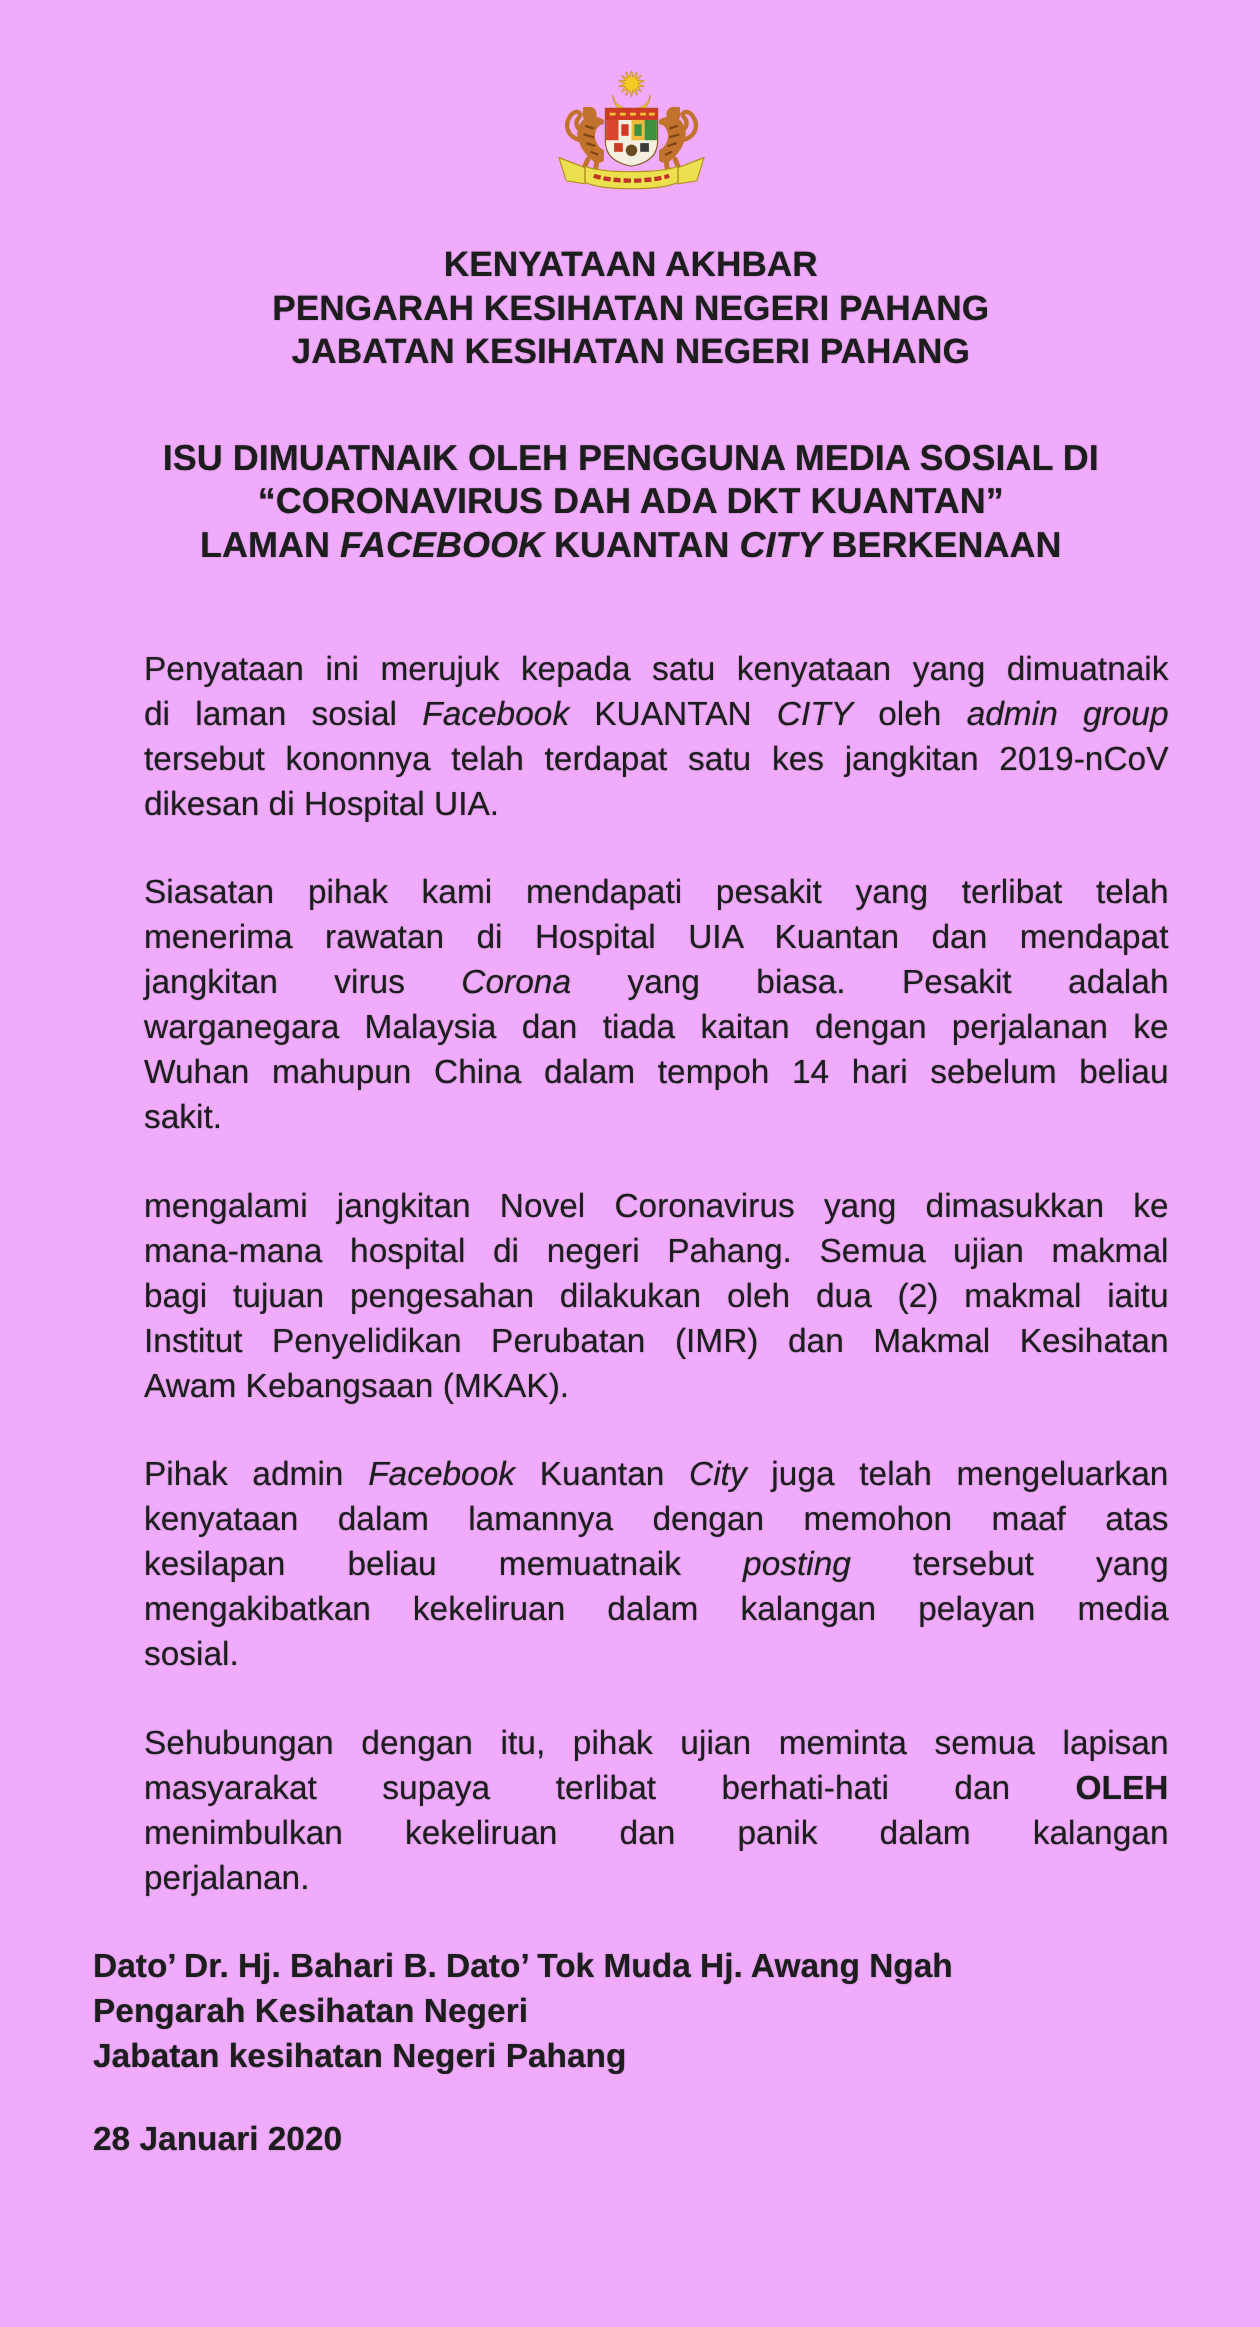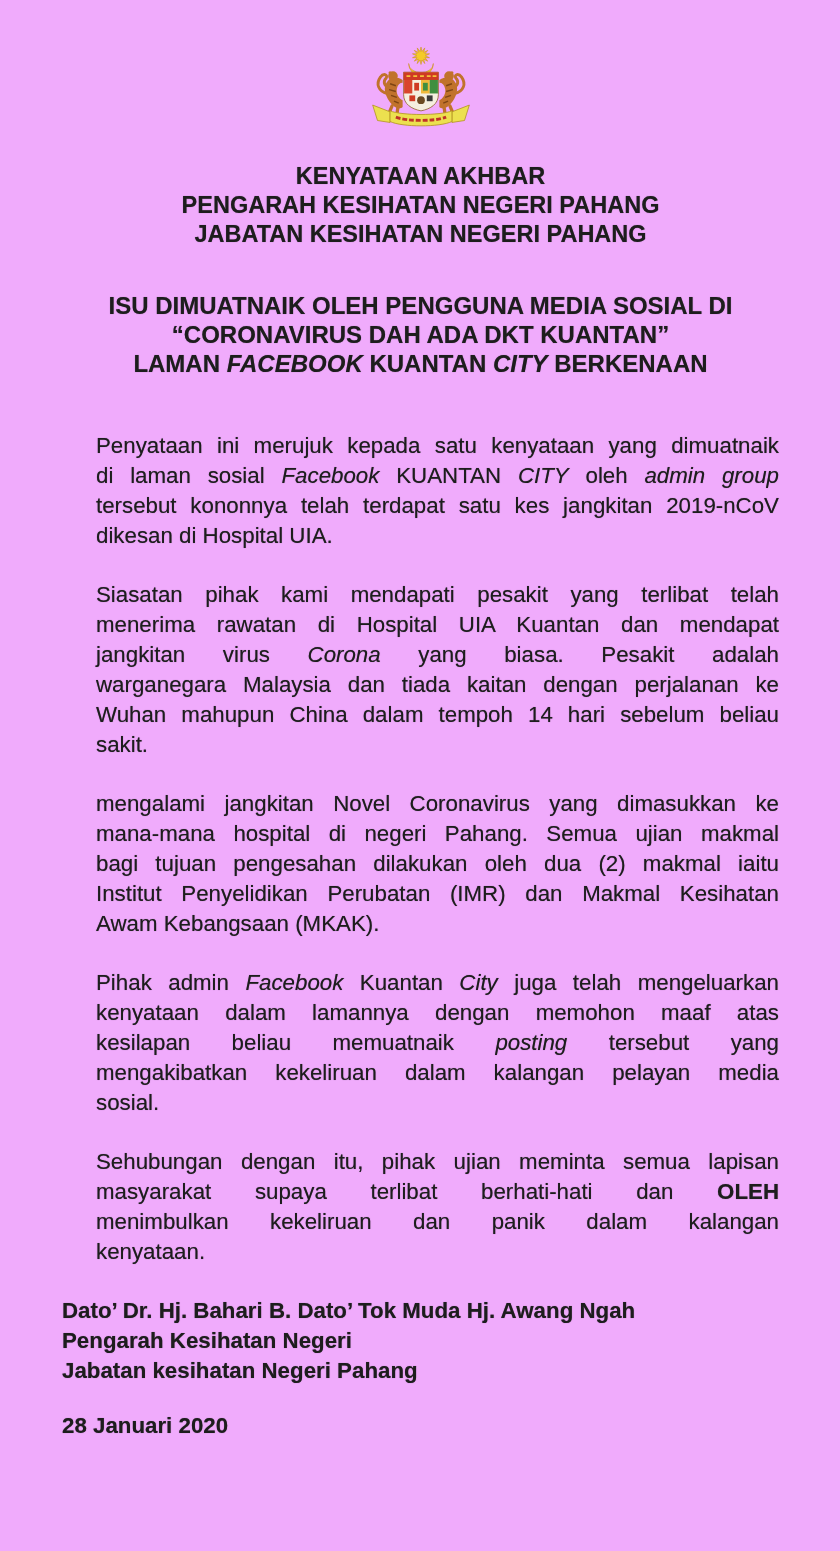--- a/index.html
+++ b/index.html
@@ -145,21 +145,21 @@
           <div class="line just"><span>Pihak admin </span><span class="it">Facebook</span><span> Kuantan </span><span class="it">City</span><span> juga telah mengeluarkan</span></div>
           <div class="line just"><span>kenyataan dalam lamannya dengan memohon maaf atas</span></div>
           <div class="line just"><span>kesilapan beliau memuatnaik </span><span class="it">posting</span><span> tersebut yang</span></div>
           <div class="line just"><span>mengakibatkan kekeliruan dalam kalangan pelayan media</span></div>
           <div class="line last"><span>sosial.</span></div>
         </div>
         <div class="para">
           <div class="line just"><span>Sehubungan dengan itu, pihak ujian meminta semua lapisan</span></div>
           <div class="line just"><span>masyarakat supaya terlibat berhati-hati dan </span><span class="bd">OLEH</span></div>
           <div class="line just"><span>menimbulkan kekeliruan dan panik dalam kalangan</span></div>
-          <div class="line last"><span>kenyataan.</span></div>
+          <div class="line last"><span>perjalanan.</span></div>
         </div>
       </div>
 
     <div class="signature">
         <div class="sig-line">Dato’ Dr. Hj. Bahari B. Dato’ Tok Muda Hj. Awang Ngah</div>
         <div class="sig-line">Pengarah Kesihatan Negeri</div>
         <div class="sig-line">Jabatan kesihatan Negeri Pahang</div>
       </div>
 
     <div class="date">28 Januari 2020</div>

